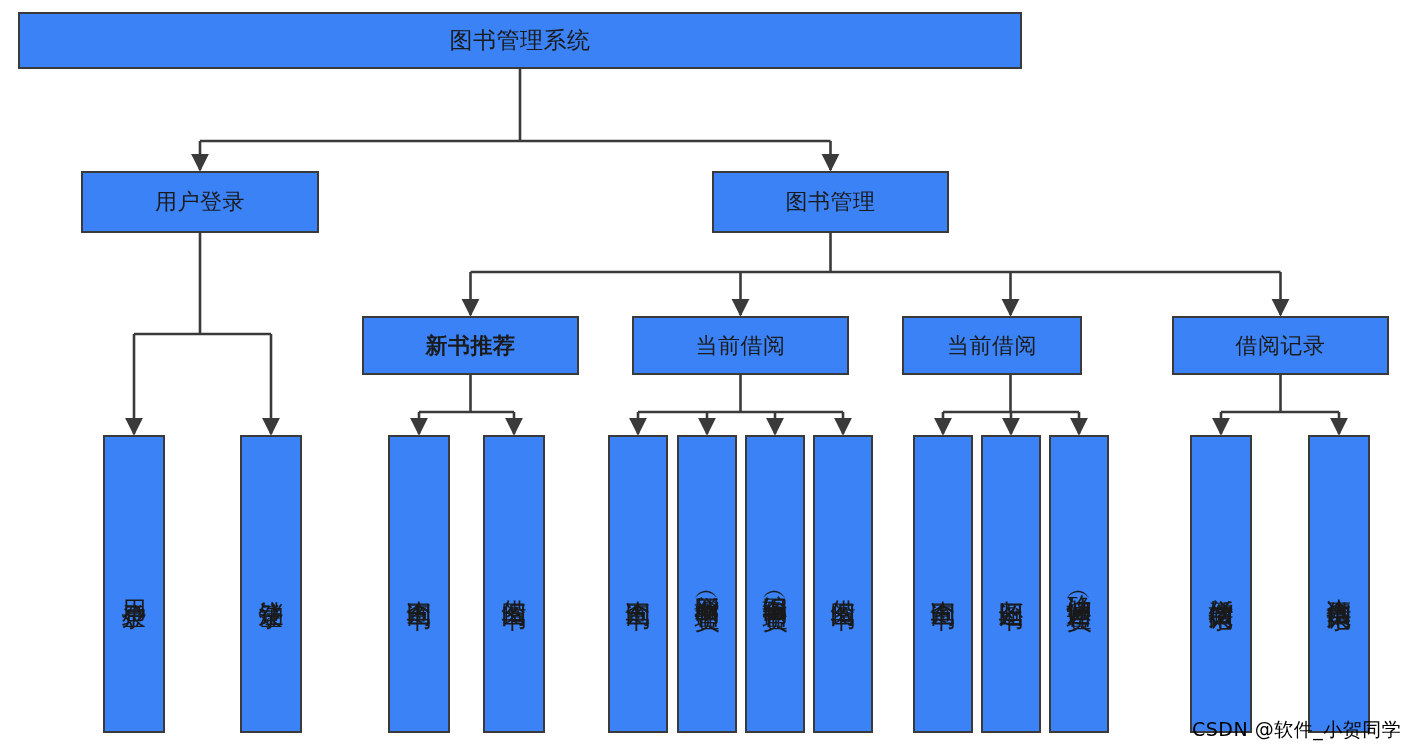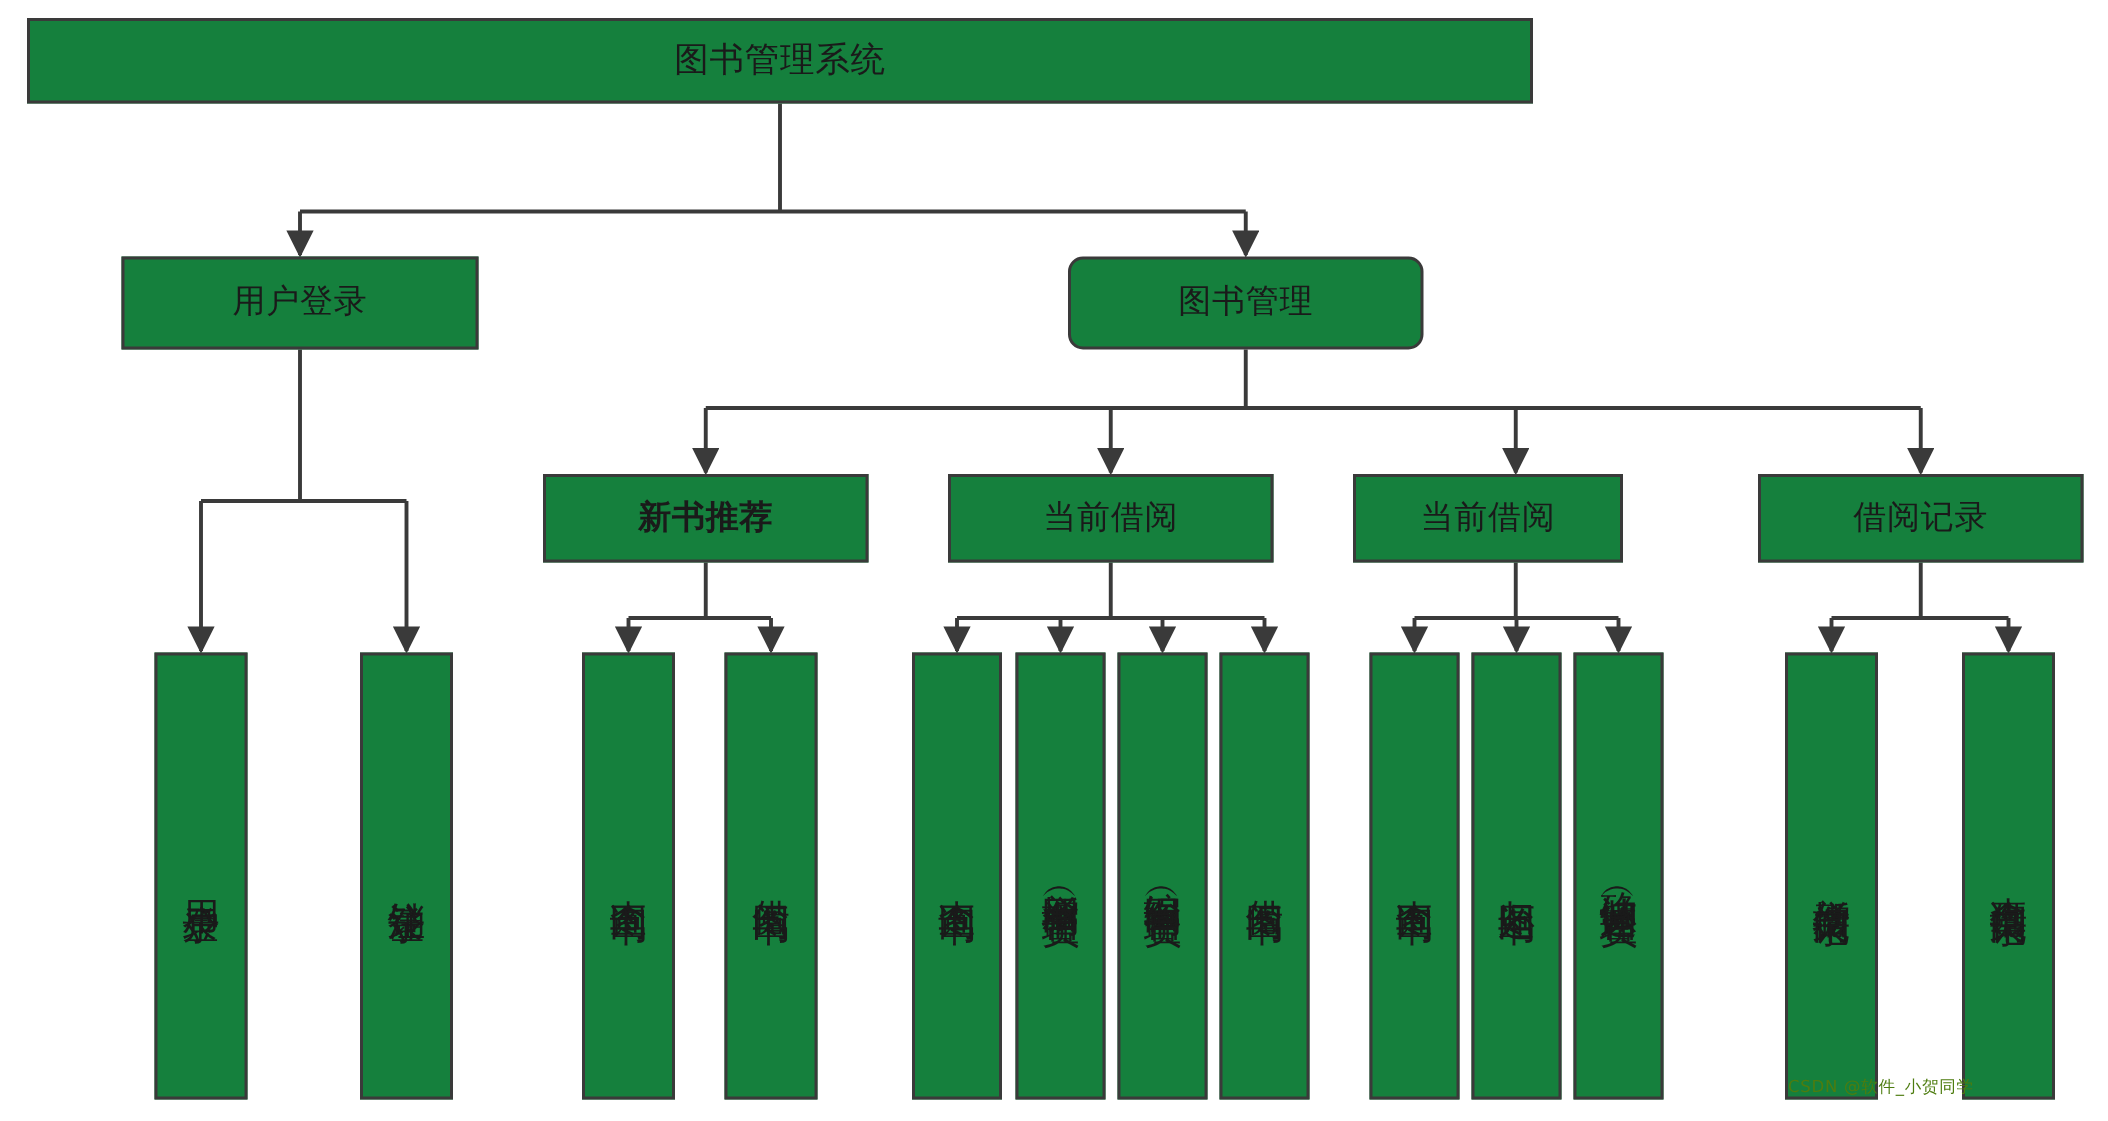--- a/index.html
+++ b/index.html
@@ -22,21 +22,21 @@
     left: 0;
     top: 0;
     width: 1405px;
     height: 747px;
     pointer-events: none;
   }
   .node {
     position: absolute;
     box-sizing: border-box;
     border: 2px solid #3a3a3a;
-    background: #15803d;
+    background: #3b82f6;
     display: flex;
     align-items: center;
     justify-content: center;
     color: #1a1a1a;
   }
   .node .lbl {
     display: block;
     line-height: 1.0;
     letter-spacing: 0.5px;
     white-space: nowrap;
@@ -54,22 +54,22 @@
     writing-mode: vertical-rl;
     text-orientation: upright;
     font-size: 25px;
     line-height: 1.08;
     letter-spacing: 2px;
     white-space: nowrap;
   }
   .node.root .lbl { font-size: 23px; }
   .watermark {
     position: absolute;
-    font-size: 11px;
-    color: #4d7c0f;
+    font-size: 19px;
+    color: #000000;
     white-space: nowrap;
     letter-spacing: 0.5px;
   }
 </style>
 </head>
 <body>
 
 <div id="canvas">
 
   <svg id="wires" viewBox="0 0 1405 747" xmlns="http://www.w3.org/2000/svg">
@@ -115,21 +115,21 @@
       </g>
   </svg>
 
   <div class="node root h" id="n-root" style="left: 18px; top: 12px; width: 1004px; height: 57px;">
     <span class="lbl">图书管理系统</span>
   </div>
 
   <div class="node h" id="n-l2_0" style="left: 81px; top: 171px; width: 238px; height: 62px;">
     <span class="lbl">用户登录</span>
   </div>
-  <div class="node h" id="n-l2_1" style="left: 712px; top: 171px; width: 237px; height: 62px; border-radius: 10px;">
+  <div class="node h" id="n-l2_1" style="left: 712px; top: 171px; width: 237px; height: 62px;">
     <span class="lbl">图书管理</span>
   </div>
 
   <div class="node h" id="n-l3_0" style="left: 362px; top: 316px; width: 217px; height: 59px; font-weight: bold;">
     <span class="lbl">新书推荐</span>
   </div>
   <div class="node h" id="n-l3_1" style="left: 632px; top: 316px; width: 217px; height: 59px;">
     <span class="lbl">当前借阅</span>
   </div>
   <div class="node h" id="n-l3_2" style="left: 902px; top: 316px; width: 180px; height: 59px;">

